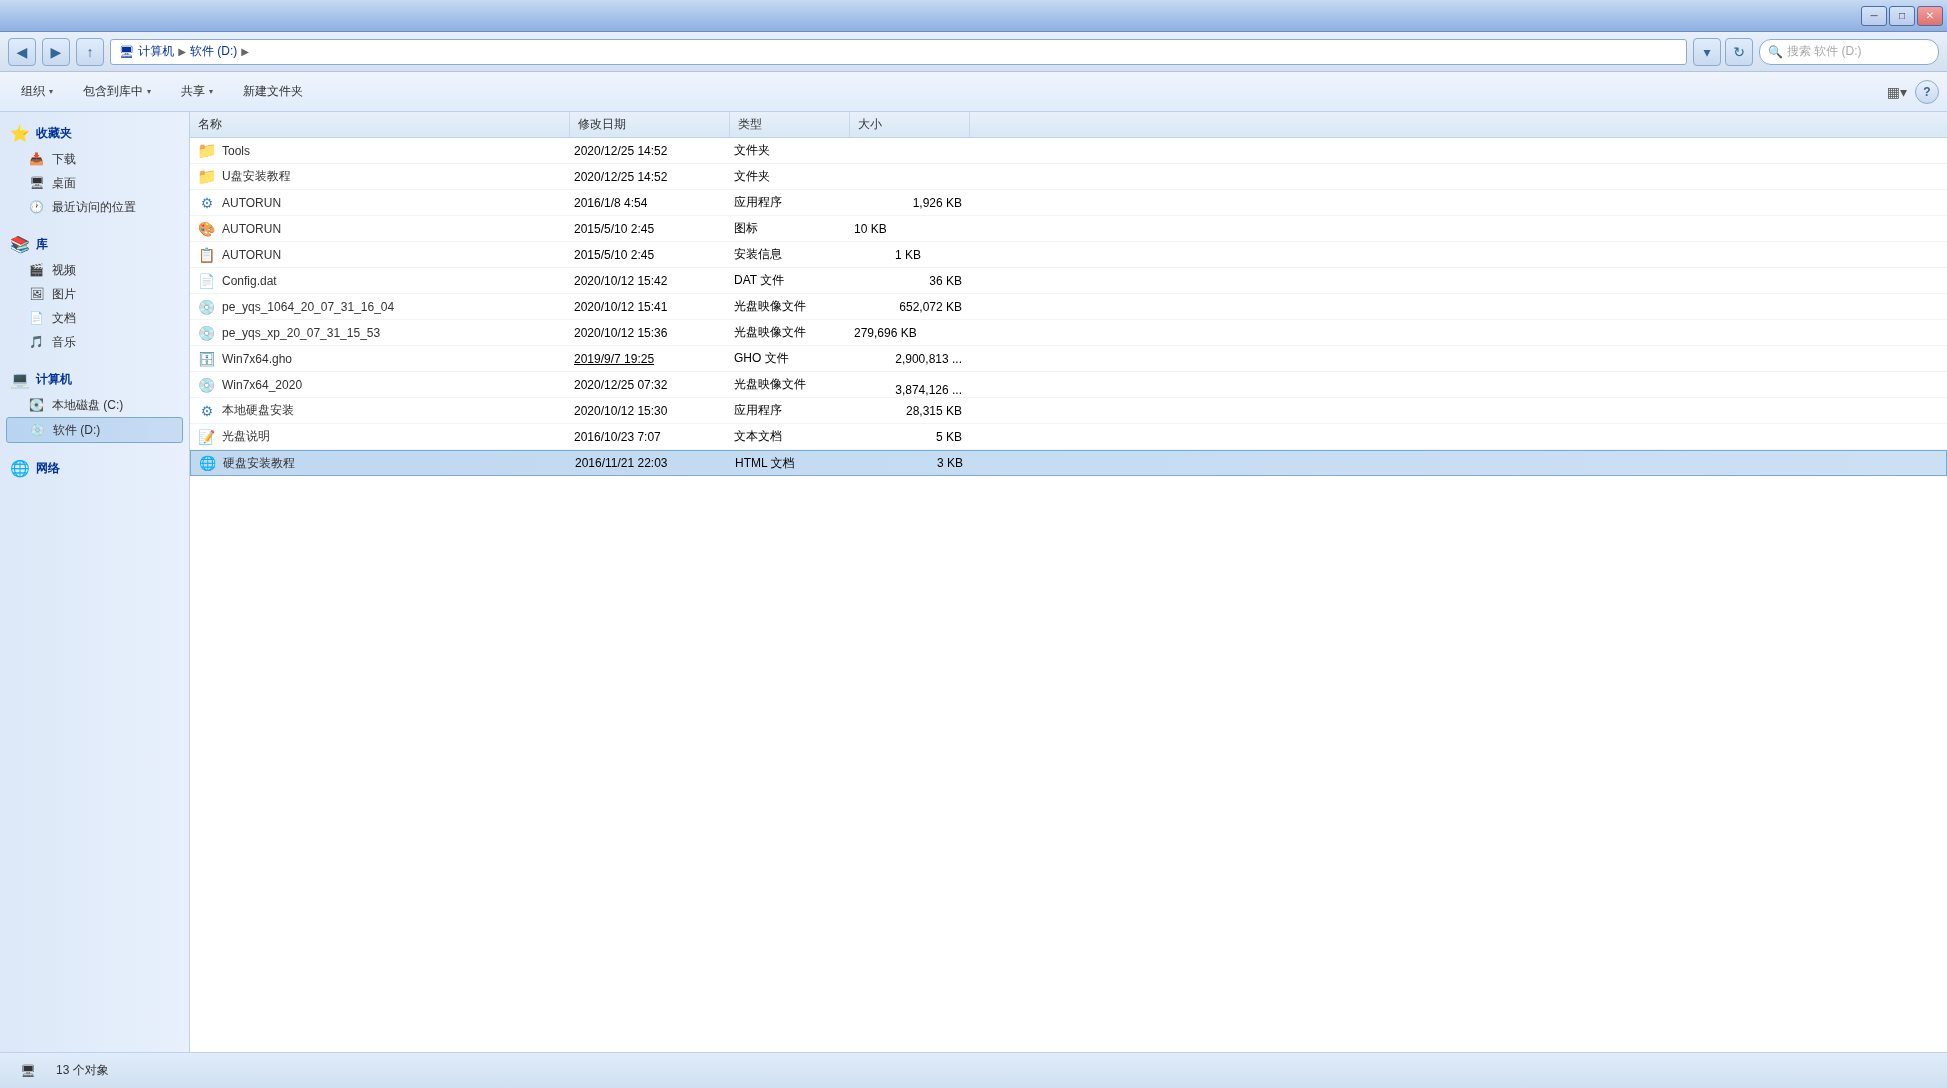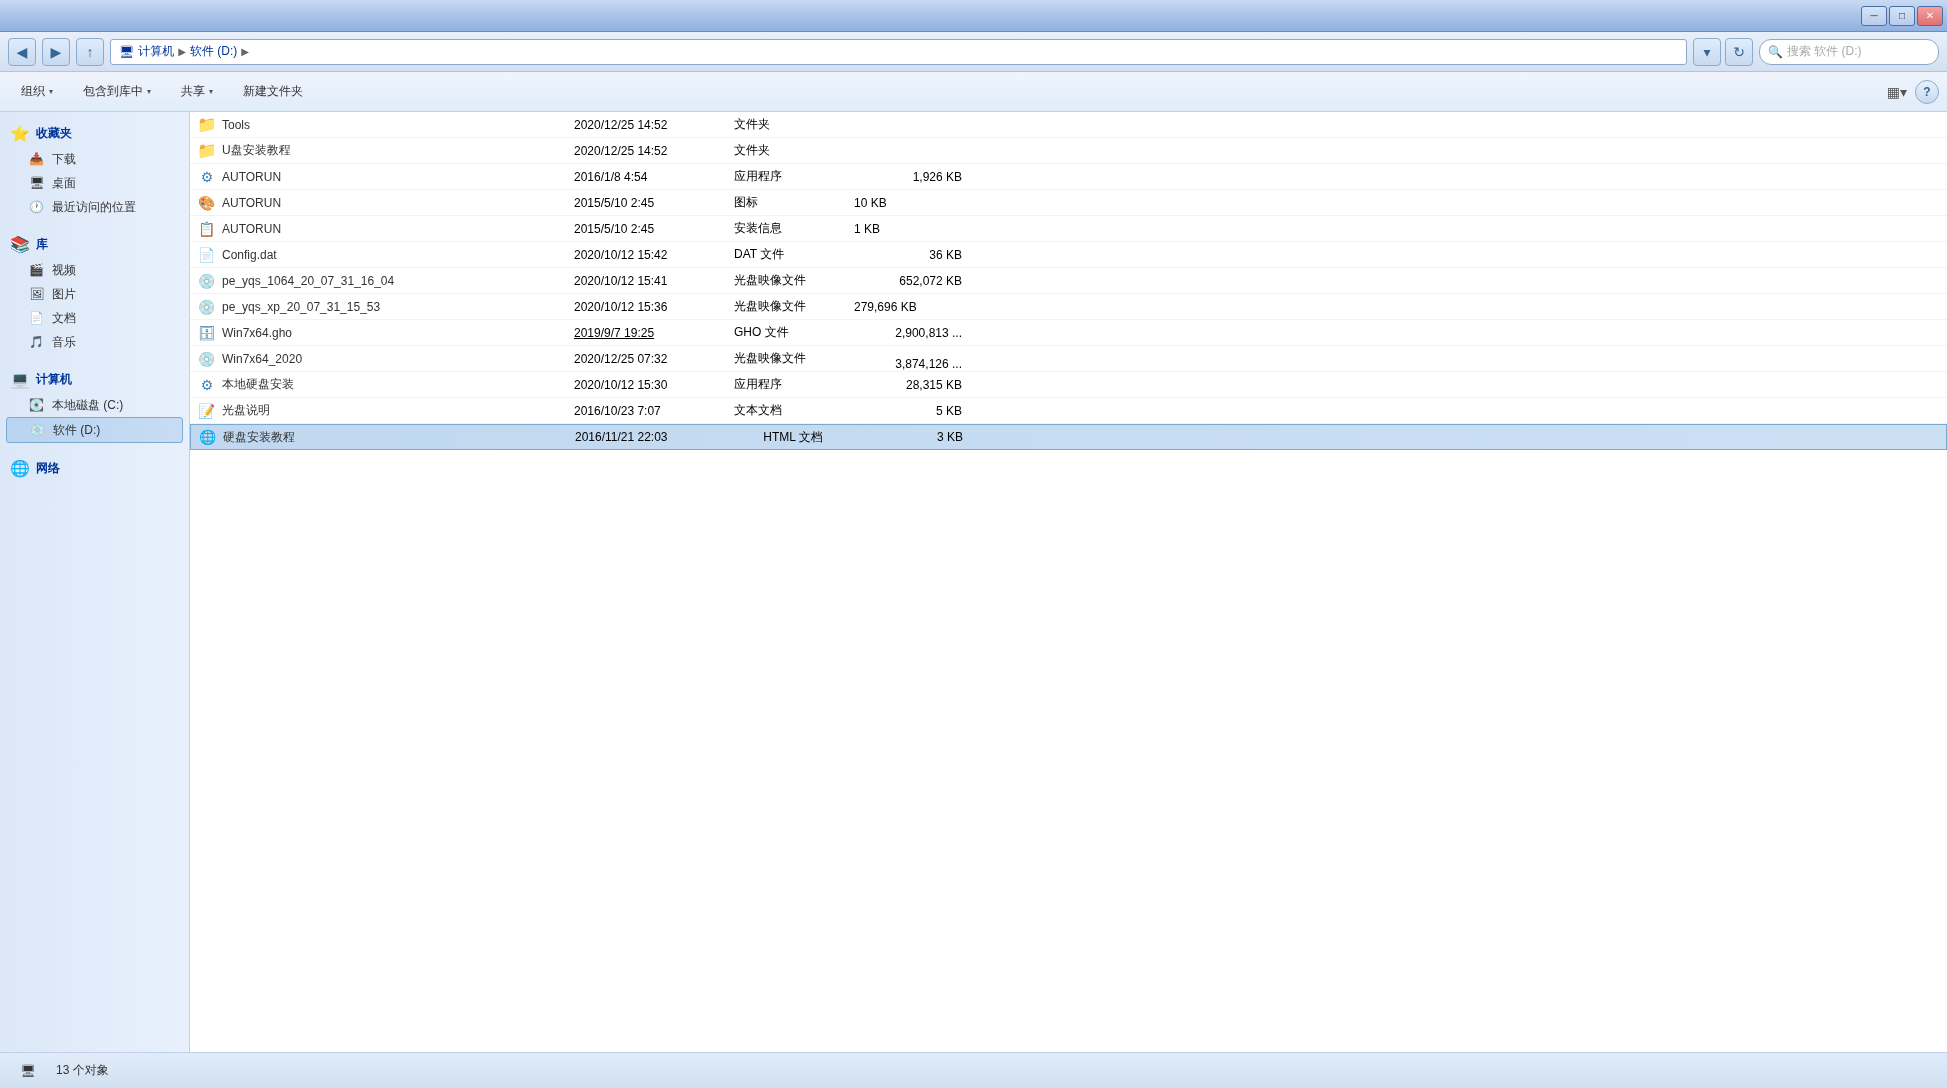--- a/index.html
+++ b/index.html
@@ -437,20 +437,26 @@
 
     <div class="sidebar-section">
       <div class="sidebar-group-header">
         <span class="sidebar-group-icon">🌐</span>
         <span>网络</span>
       </div>
     </div>
   </div>
 
   <div class="file-list-area">
+    <div class="file-list-header">
+      <div class="col-header-cell col-name">名称</div>
+      <div class="col-header-cell col-date">修改日期</div>
+      <div class="col-header-cell col-type">类型</div>
+      <div class="col-header-cell col-size" style="text-align:right;padding-right:8px;">大小</div>
+    </div>
 
     <div id="file-rows-container">
         <div class="file-row">
     <div class="col-name" style="display:flex;align-items:center;gap:6px;padding-left:8px;">
       <span class="file-icon icon-folder">📁</span>
       <span>Tools</span>
     </div>
     <div class="col-date" style="padding-left:4px;">2020/12/25 14:52</div>
     <div class="col-type" style="padding-left:4px;">文件夹</div>
     <div class="col-size" style="text-align:right;padding-right:8px;"></div>
@@ -482,21 +488,21 @@
     <div class="col-type" style="padding-left:4px;">图标</div>
     <div class="col-size" style="text-align:left;padding-right:8px;">10 KB</div>
   </div>
         <div class="file-row">
     <div class="col-name" style="display:flex;align-items:center;gap:6px;padding-left:8px;">
       <span class="file-icon icon-inf">📋</span>
       <span>AUTORUN</span>
     </div>
     <div class="col-date" style="padding-left:4px;">2015/5/10 2:45</div>
     <div class="col-type" style="padding-left:4px;">安装信息</div>
-    <div class="col-size" style="text-align:left;padding-right:8px;">1 KB</div>
+    <div class="col-size" style="text-align:center;padding-right:8px;">1 KB</div>
   </div>
         <div class="file-row">
     <div class="col-name" style="display:flex;align-items:center;gap:6px;padding-left:8px;">
       <span class="file-icon icon-dat">📄</span>
       <span>Config.dat</span>
     </div>
     <div class="col-date" style="padding-left:4px;">2020/10/12 15:42</div>
     <div class="col-type" style="padding-left:4px;">DAT 文件</div>
     <div class="col-size" style="text-align:right;padding-right:8px;">36 KB</div>
   </div>
@@ -553,21 +559,21 @@
     <div class="col-date" style="padding-left:4px;">2016/10/23 7:07</div>
     <div class="col-type" style="padding-left:4px;">文本文档</div>
     <div class="col-size" style="text-align:right;padding-right:8px;">5 KB</div>
   </div>
         <div class="file-row selected">
     <div class="col-name" style="display:flex;align-items:center;gap:6px;padding-left:8px;">
       <span class="file-icon icon-html">🌐</span>
       <span>硬盘安装教程</span>
     </div>
     <div class="col-date" style="padding-left:4px;">2016/11/21 22:03</div>
-    <div class="col-type" style="padding-left:4px;text-align:center;">HTML 文档</div>
+    <div class="col-type" style="padding-left:4px;">HTML 文档</div>
     <div class="col-size" style="text-align:right;padding-right:8px;">3 KB</div>
   </div>
       </div>
   </div>
 </div>
 
 <div class="status-bar">
   <div class="status-icon">🖥</div>
   <span>13 个对象</span>
 </div>

